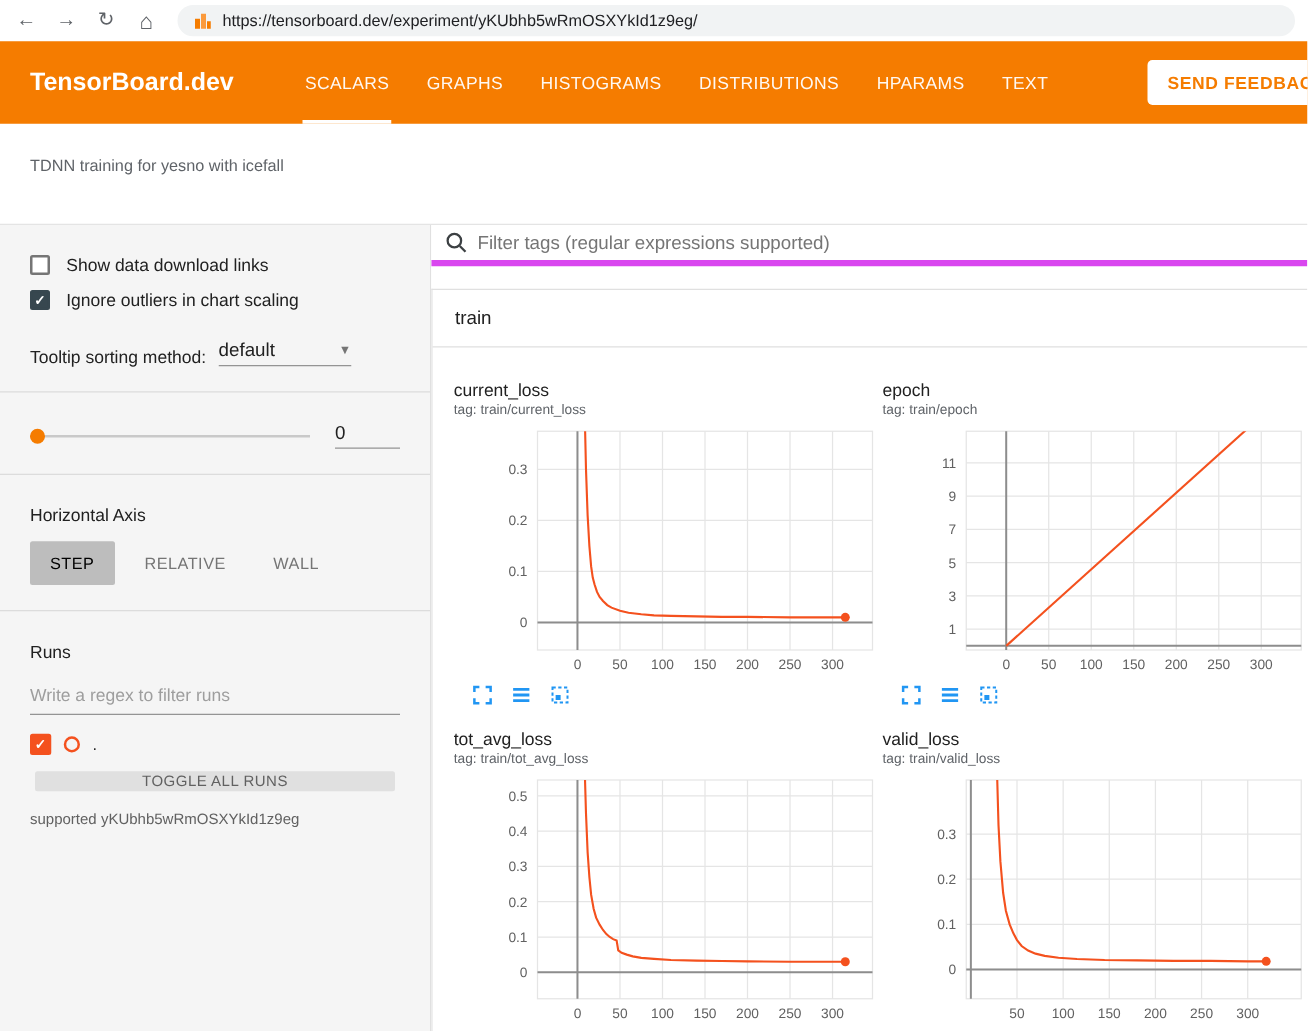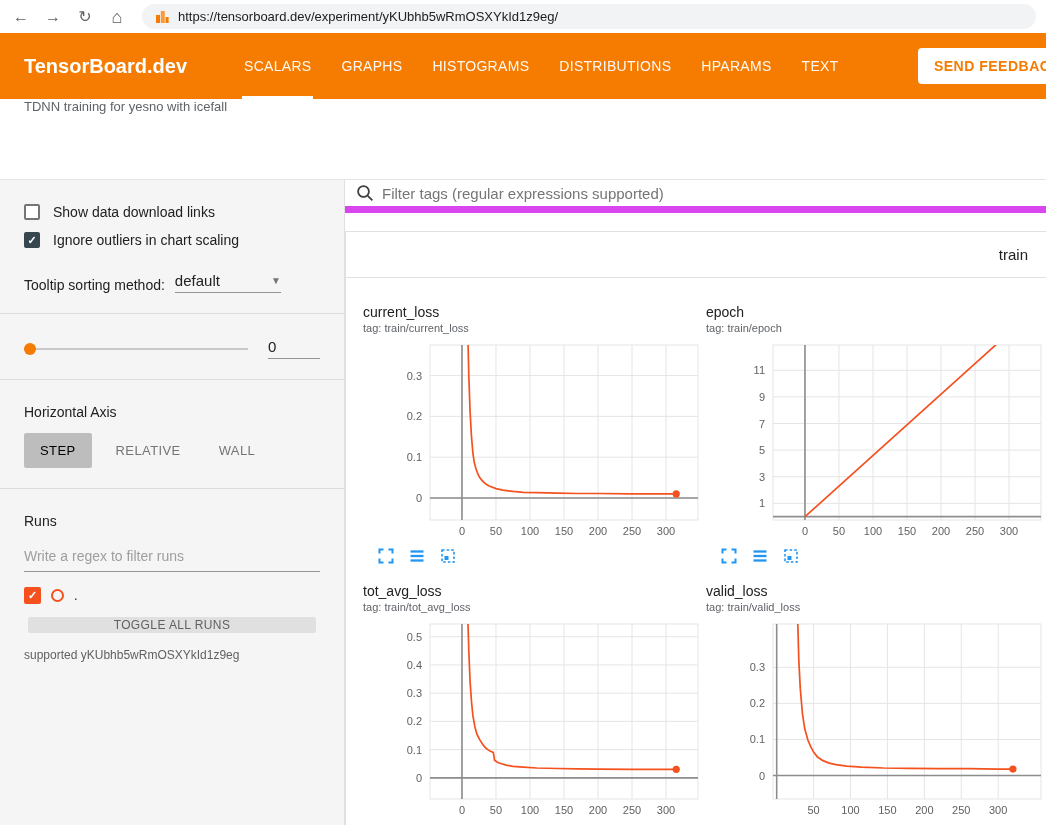--- a/index.html
+++ b/index.html
@@ -18,21 +18,21 @@
   .logo { font-size:20px; font-weight:bold; align-self:center; margin:0 42px 0 24px; white-space:nowrap; }
   .tabs { display:flex; align-items:stretch; }
   .tab { display:flex; align-items:center; padding:0 15px; font-size:14px; letter-spacing:.3px;
          color:rgba(255,255,255,.95); position:relative; cursor:pointer; white-space:nowrap; }
   .tab.active::after { content:""; position:absolute; left:13px; right:13px; bottom:0; height:3px; background:#fff; }
   .feedback { position:absolute; right:-31px; top:15px; height:36px; padding:0 16px; background:#fff;
               color:#f57c00; border:none; border-radius:4px; font-size:14px; font-weight:bold;
               letter-spacing:.5px; font-family:inherit; cursor:pointer; }
 
   
-  .title-strip { height:81px; display:flex; align-items:flex-start; padding:0 0 13px 24px;
+  .title-strip { height:81px; display:flex; align-items:center; padding:0 0 13px 24px;
                  border-bottom:1px solid #e4e4e4; }
   .exp-title { font-size:13px; color:#5f6368; }
 
   
   .content { display:flex; height:645px; }
   .sidebar { width:345px; flex-shrink:0; background:#f5f5f5; border-right:1px solid #e0e0e0;
              padding:18px 24px 0; font-size:14px; color:#212121; }
   main { flex:1; background:#fff; overflow:hidden; }
 
   
@@ -69,26 +69,26 @@
   .run-row { display:flex; align-items:center; gap:10px; margin-top:15px; }
   .swatch { width:13px; height:13px; border-radius:50%; border:2px solid #f4511e; flex-shrink:0; }
   .run-name { font-size:13px; }
   .toggle-all { display:block; width:97%; margin:13px auto 0; height:16px; background:#e0e0e0;
                 border:none; border-radius:2px; color:#616161; font-size:12px; letter-spacing:.4px;
                 font-family:inherit; cursor:pointer; }
   .exp-id { margin-top:15px; font-size:12px; color:#616161; }
 
   
   .filter-row { display:flex; align-items:center; gap:7px; height:33px; padding-left:10px;
-                border-bottom:7px solid #d946ef; }
+                border-bottom:5px solid #d946ef; }
   .tag-filter { flex:1; border:none; outline:none; font-size:15px; color:#424242; font-family:inherit; background:transparent; }
   .tag-filter::placeholder { color:#757575; }
 
   .card { margin-top:18px; border:1px solid #e0e0e0; border-right:none; min-height:600px; }
-  .card-header { padding:14px 18px; font-size:15px; color:#212121; border-bottom:1px solid #e0e0e0; cursor:pointer;text-align:right; }
+  .card-header { padding:14px 18px; font-size:15px; color:#212121; border-bottom:1px solid #e0e0e0; cursor:pointer; }
   .charts { display:grid; grid-template-columns:1fr 1fr; column-gap:6px; row-gap:18px; padding:26px 4px 0 17px; }
   .chart-title { font-size:14px; color:#212121; line-height:16px; }
   .chart-tag { font-size:11px; color:#5f6368; margin-top:2px; line-height:13px; }
   svg.chart { display:block; margin-top:8px; }
   svg.chart text { font-family:"Liberation Sans", sans-serif; font-size:11px; fill:#616161; }
   .chart-toolbar { display:flex; gap:13px; margin-top:6px; padding-left:14px; }
   .chart-toolbar svg { cursor:pointer; }
 </style>
 </head>
 <body>

